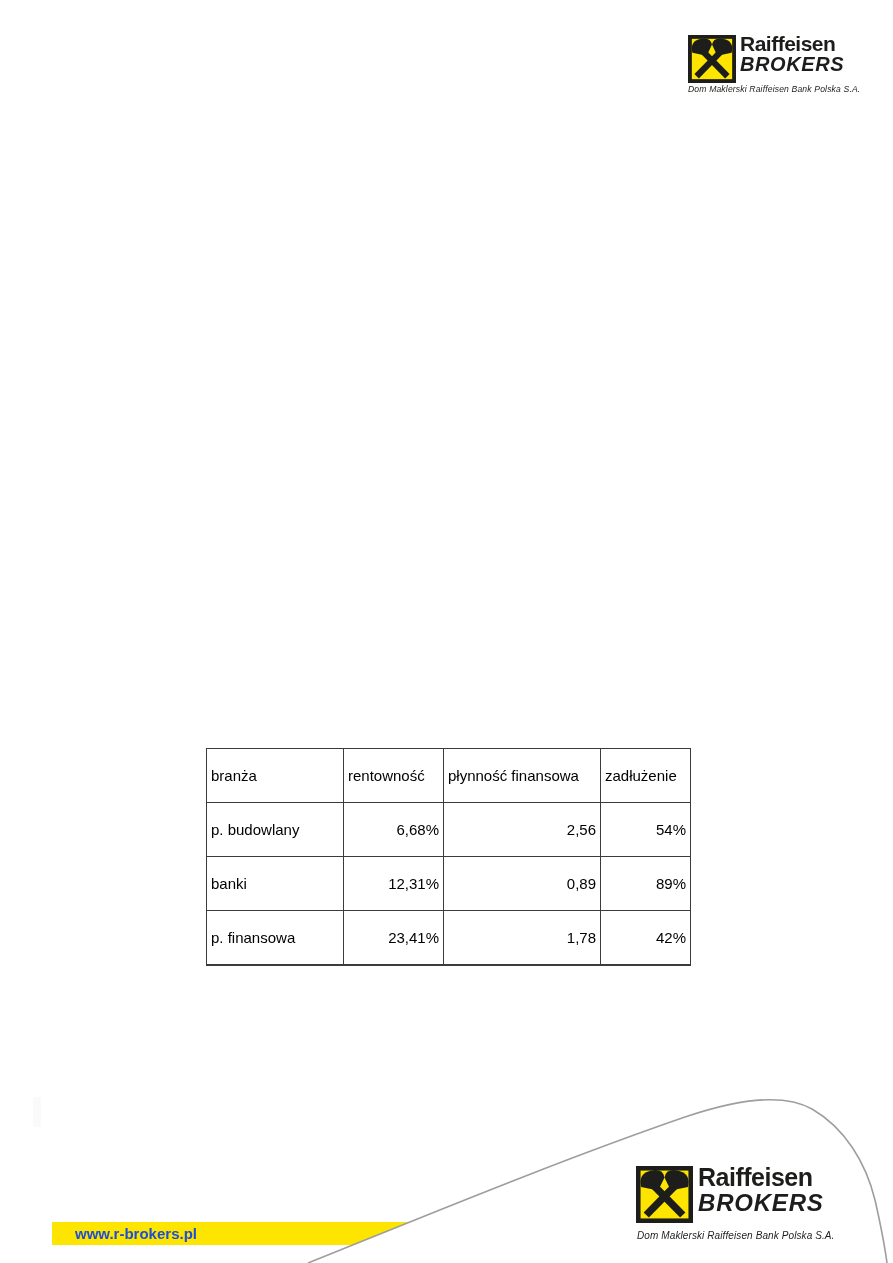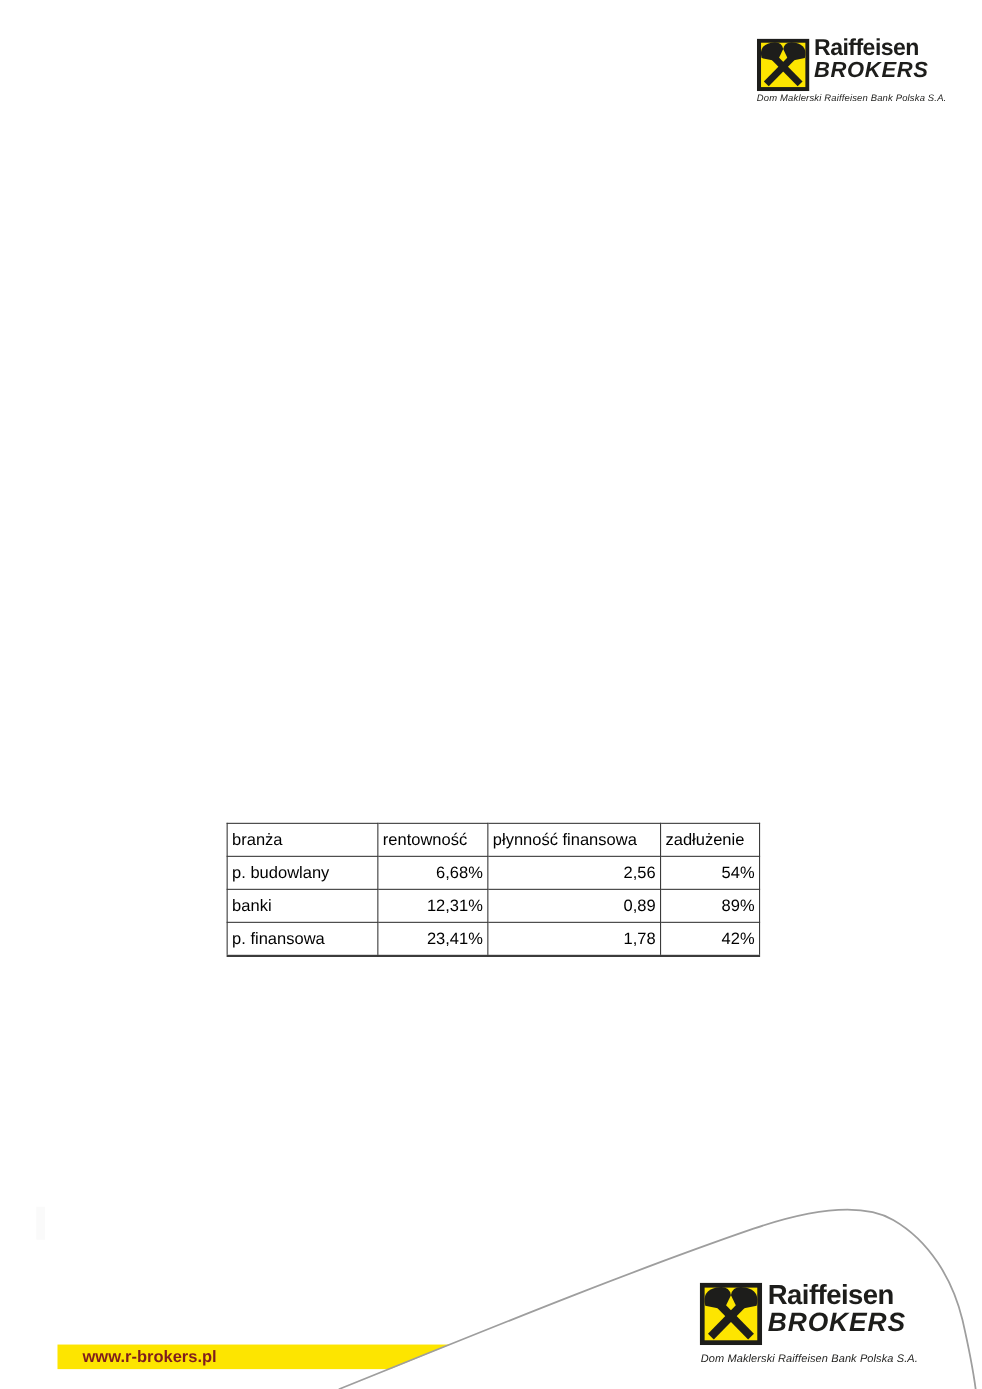--- a/index.html
+++ b/index.html
@@ -40,38 +40,38 @@
     border-collapse:collapse;
     table-layout:fixed;
     width:484px;
     font-size:15px;
     color:#000;
     border-bottom:2px solid #3b3b3b;
   }
   .sector-table th,.sector-table td{
     border:1px solid #3b3b3b;
     height:21px;
-    padding:4px 4px;
+    padding:16px 4px;
     font-weight:normal;
     overflow:hidden;
     white-space:nowrap;
   }
   .sector-table .c-text{text-align:left;}
   .sector-table .c-num{text-align:right;}
 
   
   .website-bar{
     position:absolute;left:52px;top:1222px;
     width:375px;height:23px;
     background:#fde500;
     clip-path:polygon(0 0,358px 0,302px 100%,0 100%);
   }
   .website-text{
     position:absolute;left:23px;top:0;
-    font-size:15px;font-weight:bold;line-height:23px;color:#7f1d1d;
+    font-size:15px;font-weight:bold;line-height:23px;color:#1d4ed8;
     text-decoration:none;
   }
   .swoosh-svg{position:absolute;left:0;top:0;pointer-events:none;}
   .page-artifact{
     position:absolute;left:33px;top:1097px;width:8px;height:30px;
     background:#fafafa;
   }
 </style>
 </head>
 <body>

